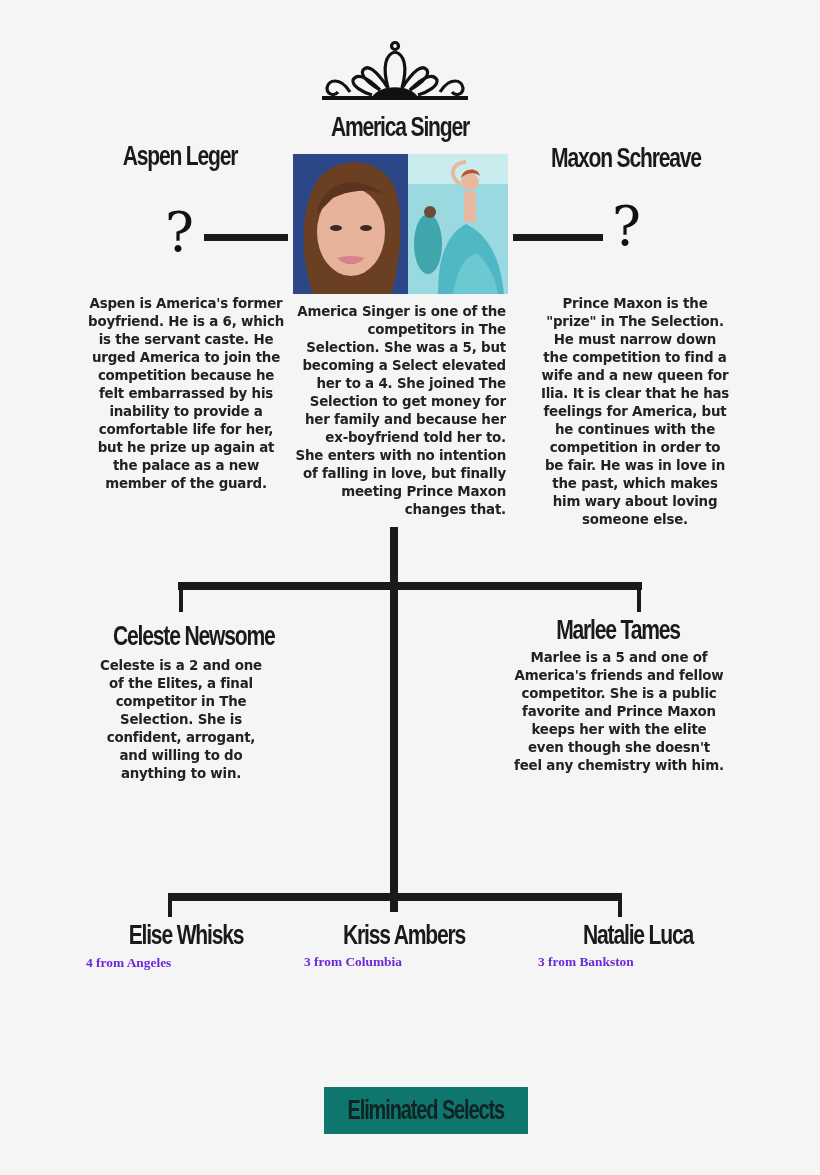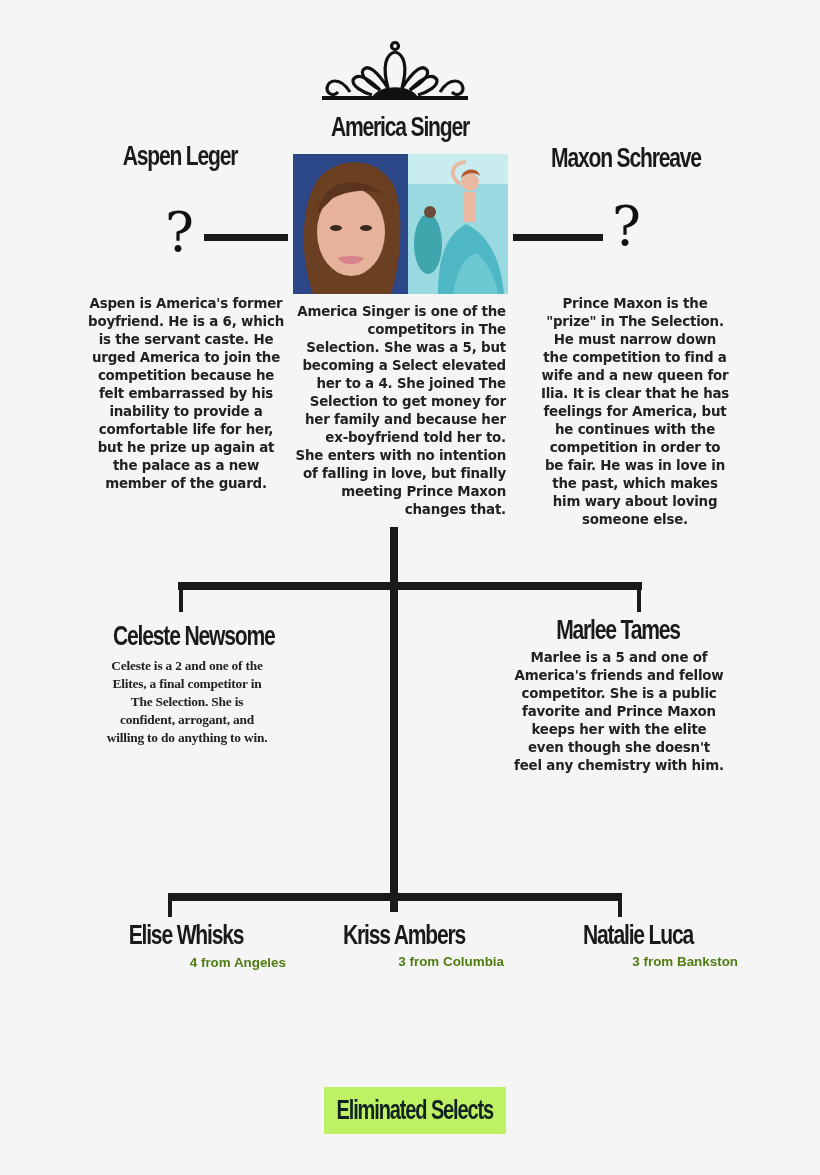--- a/index.html
+++ b/index.html
@@ -29,43 +29,43 @@
       font-family: "DejaVu Sans", sans-serif;
       font-weight: bold;
       font-size: 13.4px;
       line-height: 18px;
       text-align: center;
       color: #222;
       letter-spacing: -0.2px;
     }
     .sub {
       position: absolute;
-      font-family: Liberation Sans, sans-serif;
+      font-family: Liberation Serif, serif;
       font-weight: bold;
       font-size: 13.4px;
-      text-align: right;
+      text-align: left;
       white-space: nowrap;
-      color: #4d7c0f;
+      color: #6d28d9;
     }
     .line { position: absolute; background: #1a1a1a; }
     .qmark {
       position: absolute;
       font-family: "DejaVu Serif", serif;
       font-size: 54px;
       line-height: 54px;
       color: #111;
     }
     .photo {
       position: absolute;
       overflow: hidden;
     }
     .elim {
       position: absolute;
-      left: 324px; top: 1087px; width: 182px; height: 47px;
-      background: #bef264;
+      left: 324px; top: 1087px; width: 204px; height: 47px;
+      background: #0f766e;
       display: flex; align-items: center; justify-content: center;
     }
     .elim span {
       font-family: "Liberation Sans", sans-serif;
       font-weight: bold;
       font-size: 27px;
       letter-spacing: -1.5px;
       transform: scaleX(0.74);
       white-space: nowrap;
       color: #122;
@@ -134,21 +134,21 @@
 
 <div class="line" style="left:390px; top:527px; width:8px; height:385px;"></div>
 <div class="line" style="left:178px; top:582px; width:464px; height:8px;"></div>
 <div class="line" style="left:179px; top:588px; width:4px; height:24px;"></div>
 <div class="line" style="left:637px; top:588px; width:4px; height:24px;"></div>
 <div class="line" style="left:168px; top:893px; width:454px; height:8px;"></div>
 <div class="line" style="left:168px; top:893px; width:4px; height:24px;"></div>
 <div class="line" style="left:618px; top:893px; width:4px; height:24px;"></div>
 
 <div class="name" style="left:91px; top:621px; width:200px;">Celeste Newsome</div>
-<div class="desc" style="left:104px; top:657px; width:166px;font-family:Liberation Serif, serif;">Celeste is a 2 and one of the Elites, a final competitor in The Selection. She is confident, arrogant, and willing to do anything to win.</div>
+<div class="desc" style="left:98px; top:657px; width:166px;">Celeste is a 2 and one of the Elites, a final competitor in The Selection. She is confident, arrogant, and willing to do anything to win.</div>
 <div class="name" style="left:518px; top:615px; width:200px;">Marlee Tames</div>
 <div class="desc" style="left:514px; top:649px; width:210px;">Marlee is a 5 and one of America's friends and fellow competitor. She is a public favorite and Prince Maxon keeps her with the elite even though she doesn't feel any chemistry with him.</div>
 
 <div class="name" style="left:86px; top:920px; width:200px;">Elise Whisks</div>
 <div class="sub" style="left:86px; top:955px; width:200px;">4 from Angeles</div>
 <div class="name" style="left:304px; top:920px; width:200px;">Kriss Ambers</div>
 <div class="sub" style="left:304px; top:954px; width:200px;">3 from Columbia</div>
 <div class="name" style="left:538px; top:920px; width:200px;">Natalie Luca</div>
 <div class="sub" style="left:538px; top:954px; width:200px;">3 from Bankston</div>
 

